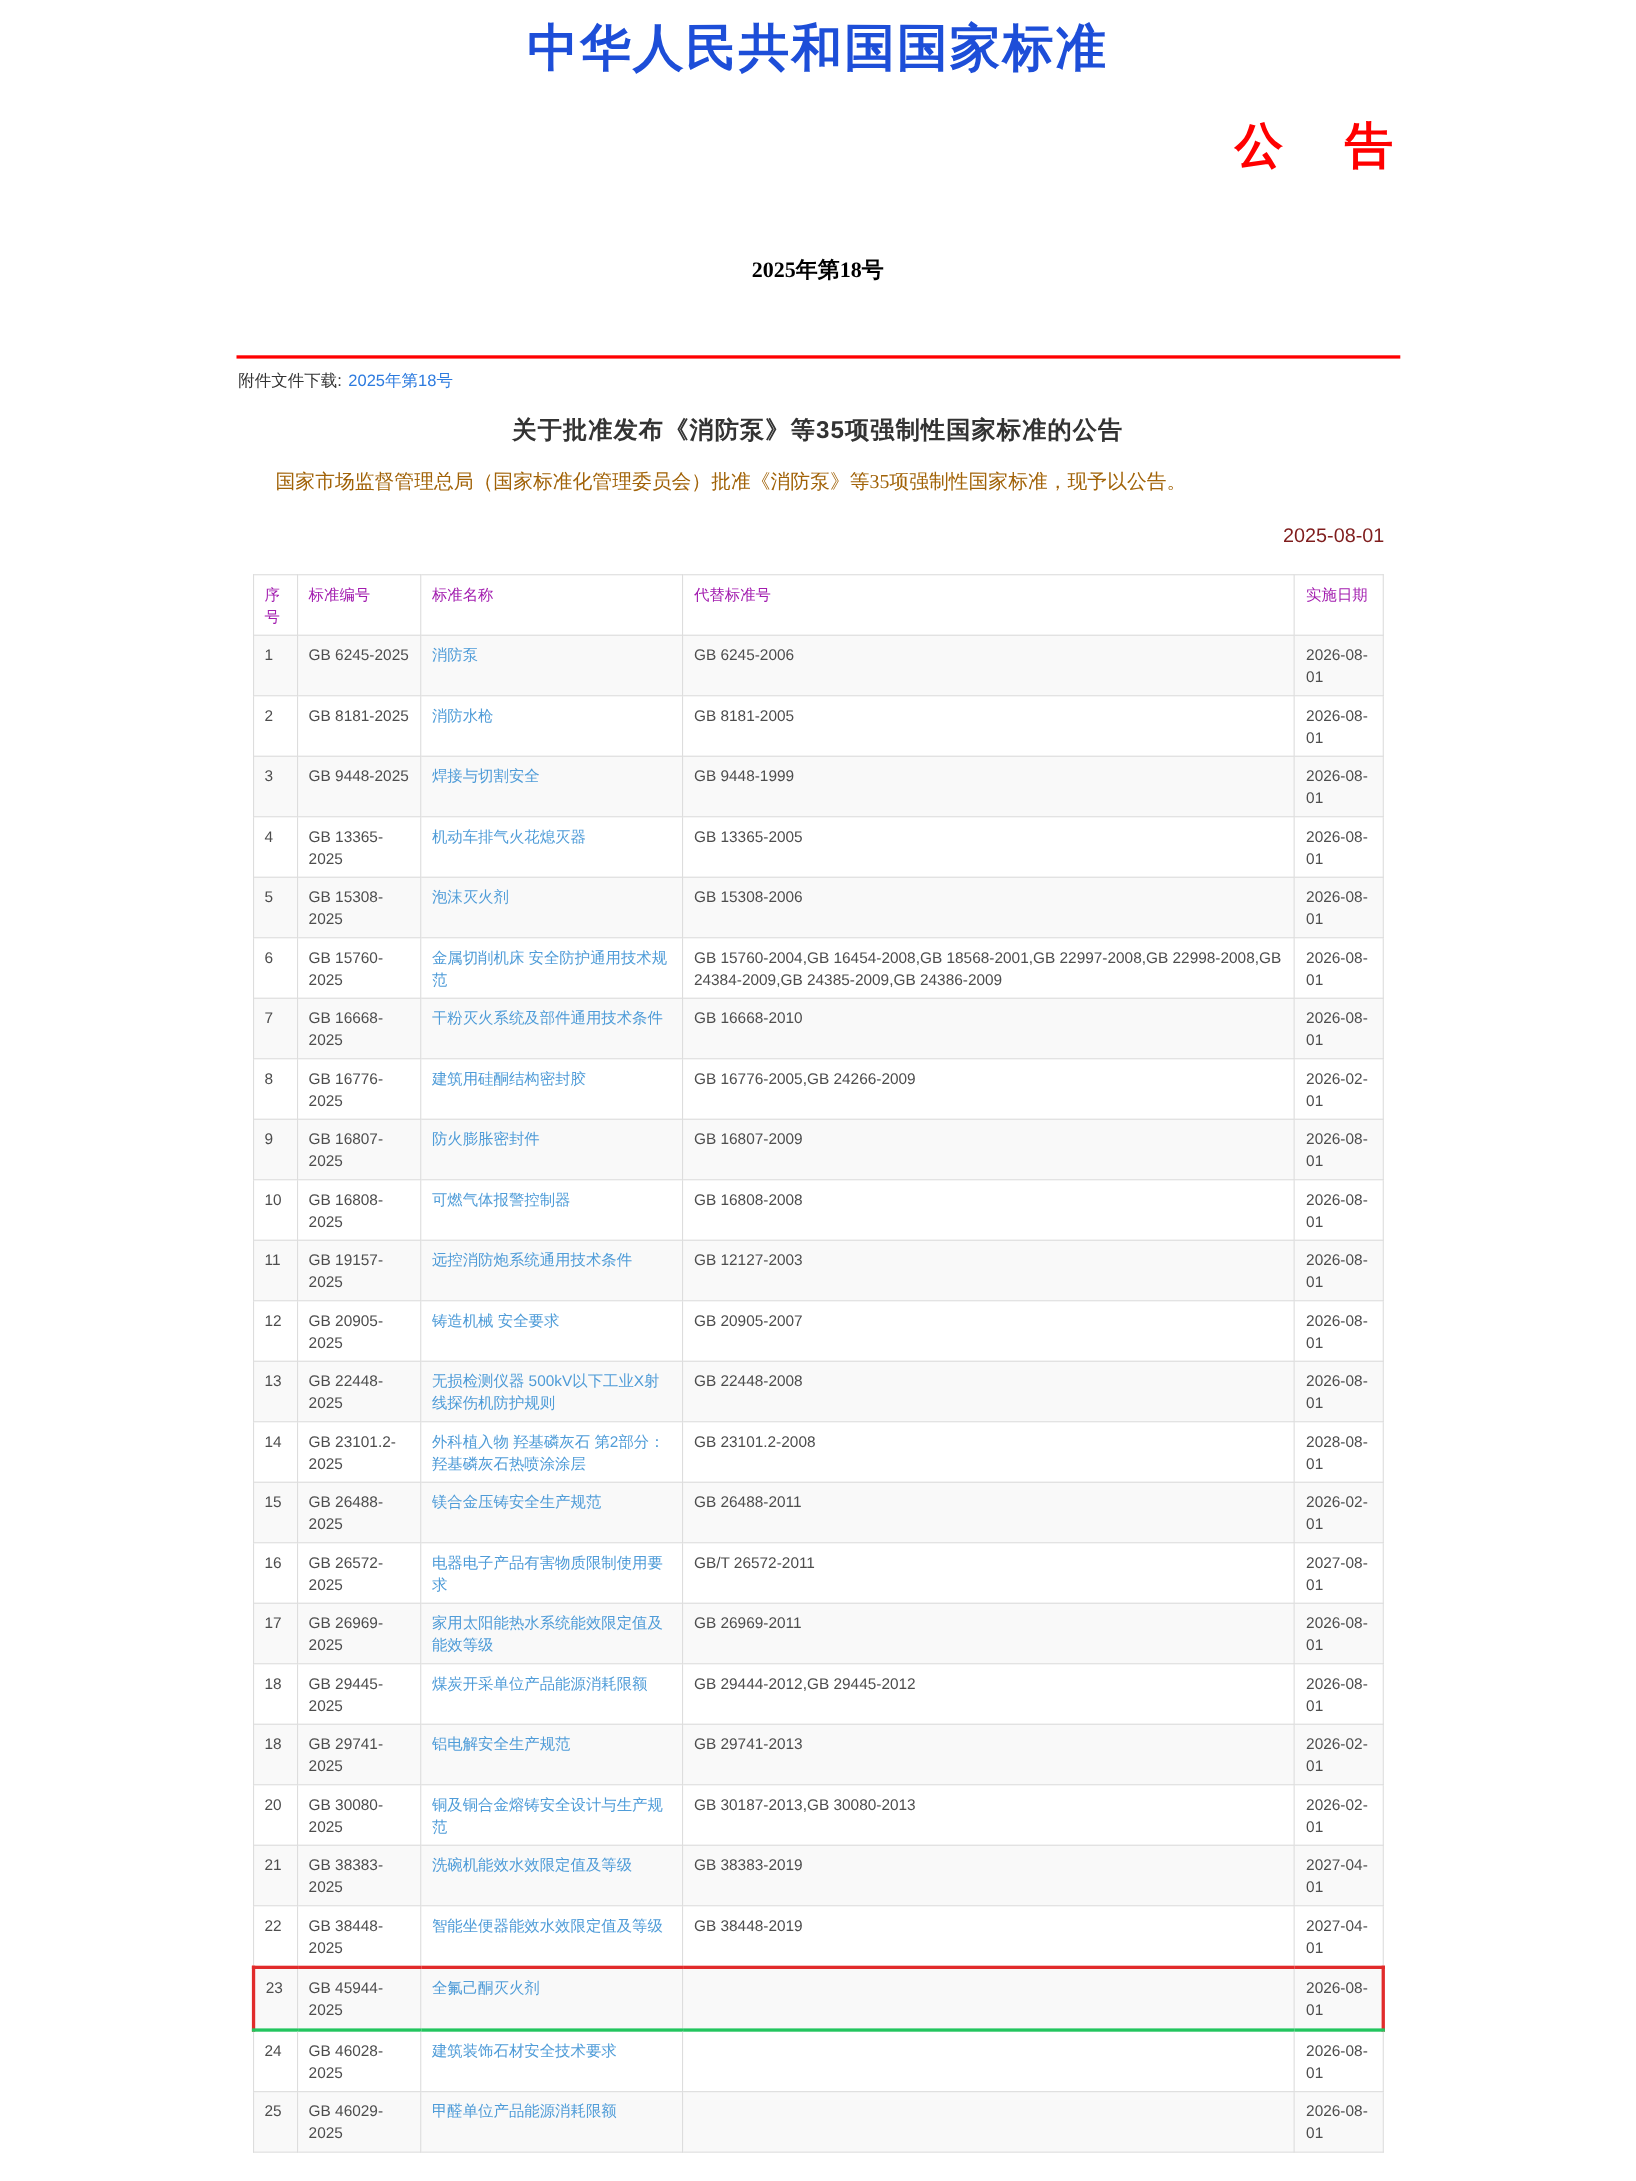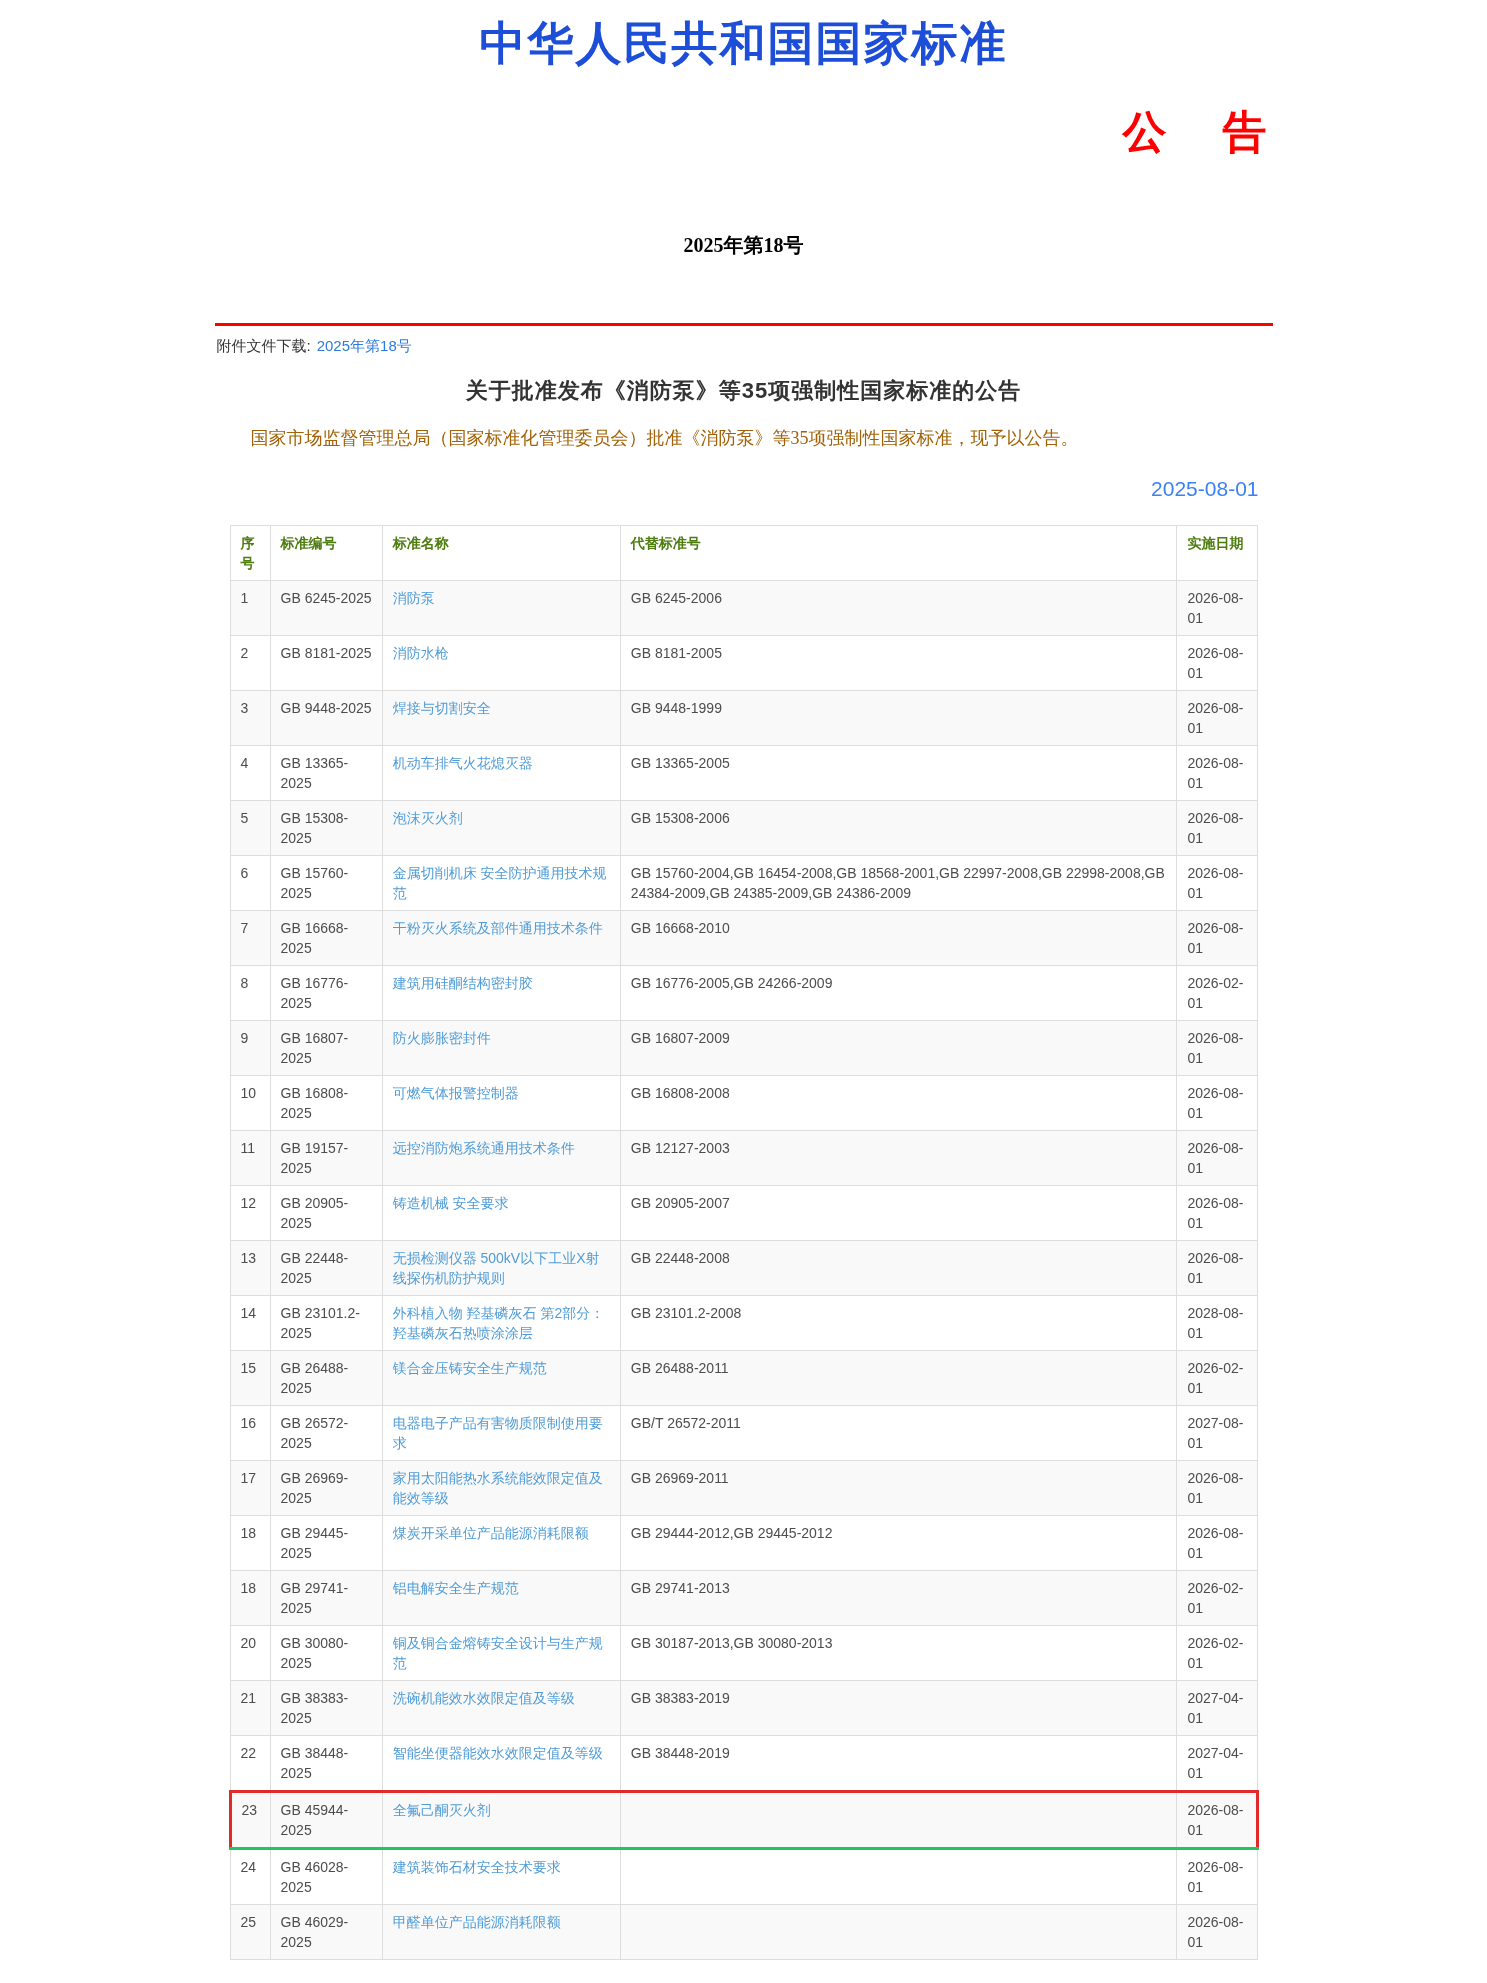--- a/index.html
+++ b/index.html
@@ -35,32 +35,32 @@
     margin:18px 0 0 0;text-indent:2em;color:#a16207;
     font-family:"Liberation Serif","DejaVu Serif",serif;
     font-size:18px;line-height:1.6;
   }
   .announce-sig{
     margin-top:22px;text-align:right;padding-right:12px;color:#555;
     font-family:"Liberation Serif","DejaVu Serif",serif;
     font-size:18px;
   }
   .announce-date{
-    margin-top:24px;text-align:right;padding-right:14px;color:#3b82f6;
-    font-size:21px;
+    margin-top:24px;text-align:right;padding-right:14px;color:#7f1d1d;
+    font-size:18px;
   }
   table.standards{
     width:1030px;margin:24px auto 0 auto;border-collapse:collapse;
     font-size:14px;color:#4d4d4d;table-layout:fixed;
   }
   table.standards th,table.standards td{
     border:1px solid #ddd;padding:7px 10px;text-align:left;
     vertical-align:top;line-height:20px;word-wrap:break-word;
   }
-  table.standards th{color:#4d7c0f;font-weight:bold;background:#ffffff;}
+  table.standards th{color:#a21caf;font-weight:normal;background:#ffffff;}
   table.standards tbody tr:nth-child(odd){background:#f9f9f9;}
   .col-no{width:40px;}
   .col-code{width:112px;}
   .col-name{width:238px;}
   .col-replaced{width:556px;}
   .col-date{width:80px;}
   td a.std-link{color:#4f9cd8;text-decoration:none;cursor:pointer;text-align:right;}
   tr.hl td{border-top:3px solid #e12b2b;border-bottom:3px solid #22c55e;}
   tr.hl td:first-child{border-left:3px solid #e12b2b;}
   tr.hl td:last-child{border-right:3px solid #e12b2b;}

